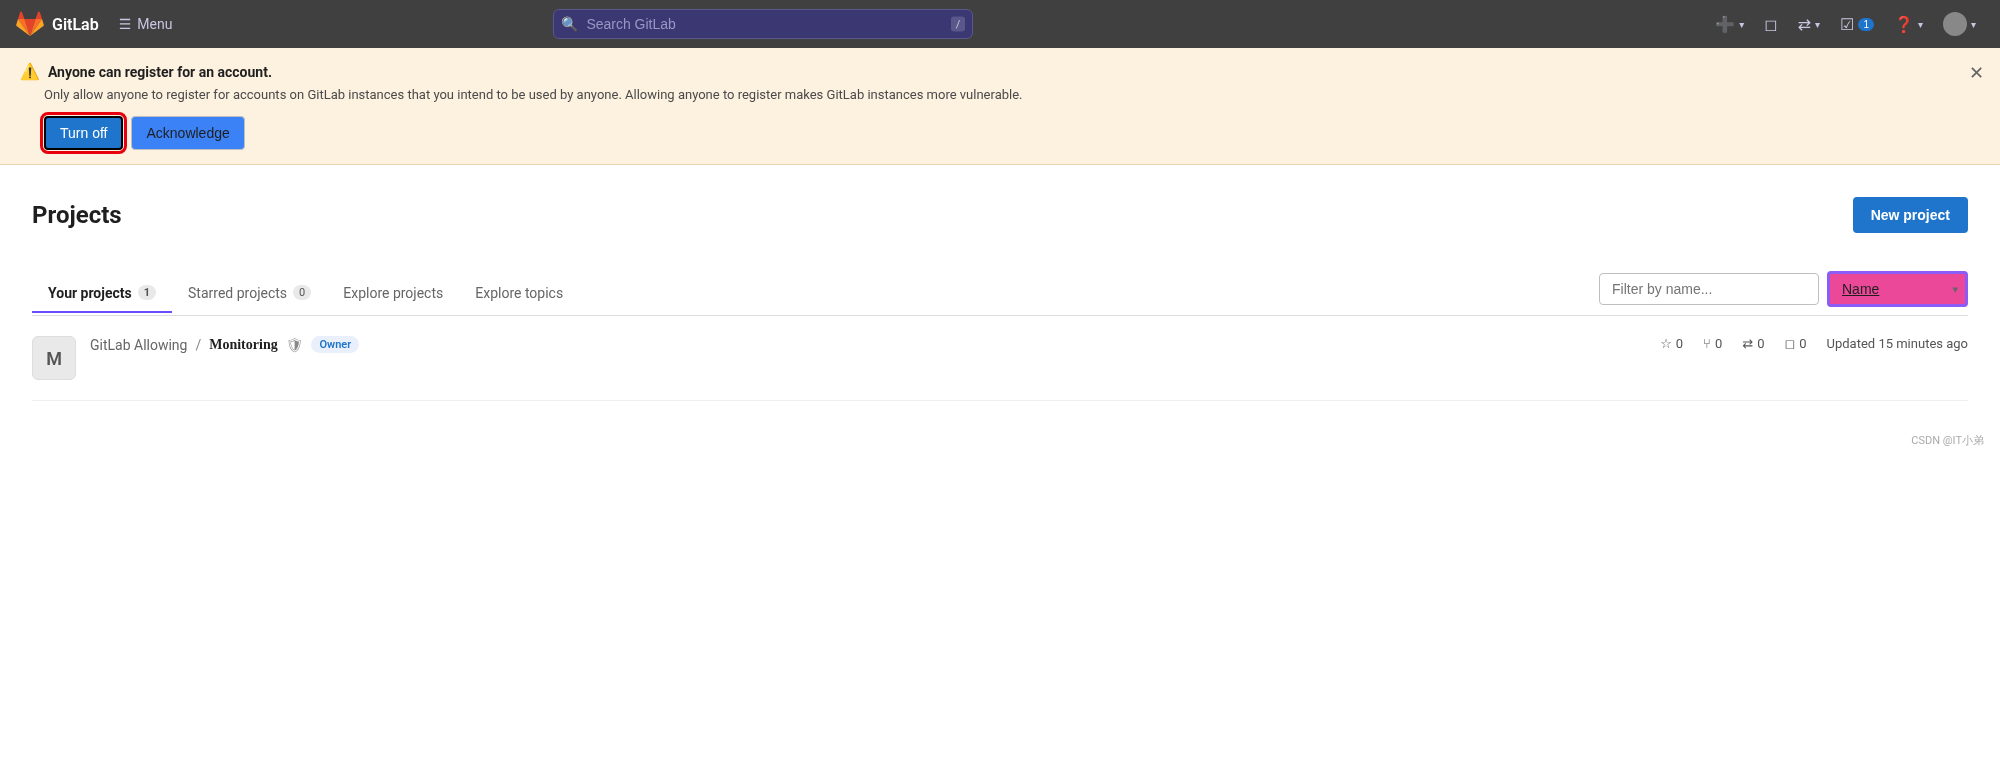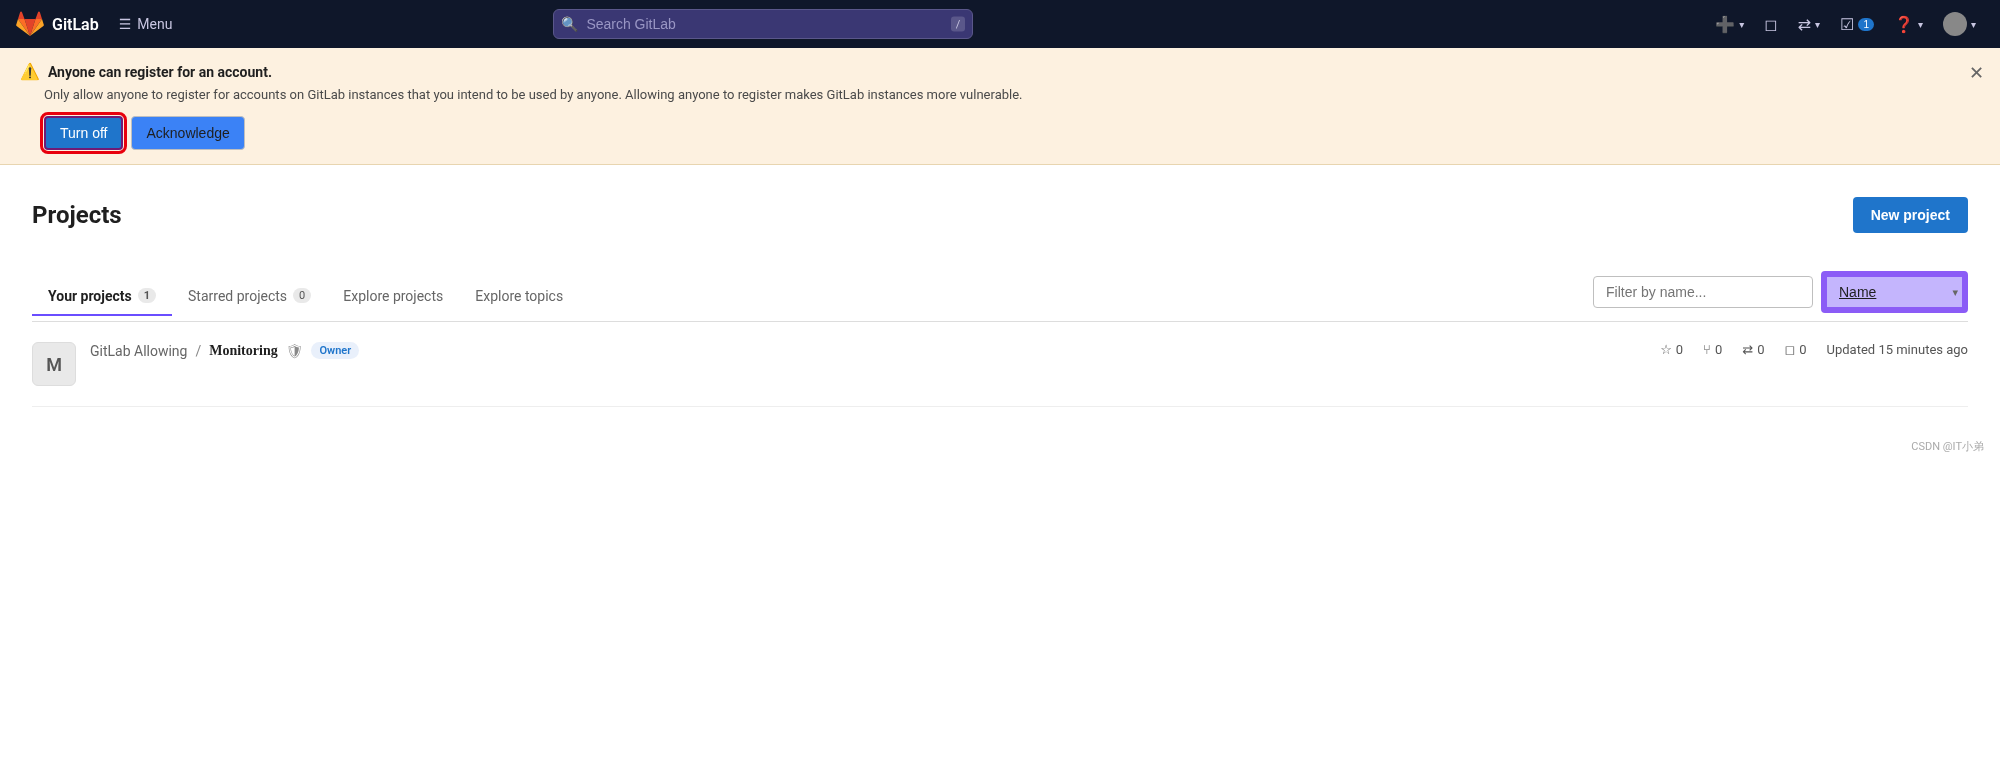--- a/index.html
+++ b/index.html
@@ -1,20 +1,20 @@
 <!DOCTYPE html>
 <html><head>
   <meta charset="utf-8">
   <style>
     * { box-sizing: border-box; margin: 0; padding: 0; }
     body { font-family: -apple-system, BlinkMacSystemFont, 'Segoe UI', Roboto, sans-serif; background: #fff; color: #1f1f1f; font-size: 14px; }
 
     
     .navbar {
-      background: #0f172a;
+      background: #404040;
       height: 48px;
       display: flex;
       align-items: center;
       padding: 0 16px;
       gap: 12px;
       position: relative;
     }
     .navbar-brand {
       display: flex;
       align-items: center;
@@ -124,21 +124,21 @@
     }
     .alert-actions {
       display: flex;
       gap: 8px;
       margin-top: 8px;
       margin-left: 24px;
     }
     .btn-turn-off {
       background: #1f75cb;
       color: #fff;
-      border: 2px solid #701a75;
+      border: 2px solid #000000;
       border-radius: 4px;
       padding: 7px 14px;
       font-size: 14px;
       font-weight: 500;
       cursor: pointer;
       outline: 3px solid #e8000d;
       outline-offset: 1px;
     }
     .btn-acknowledge {
       background: #3b82f6;
@@ -225,25 +225,25 @@
     .filter-input {
       border: 1px solid #bfbfbf;
       border-radius: 4px;
       padding: 7px 12px;
       font-size: 14px;
       width: 220px;
       outline: none;
       color: #ec4899;
     }
     .sort-select {
-      border: 6px solid #8b5cf6;
+      border: 3px solid #8b5cf6;
       border-radius: 4px;
       padding: 7px 28px 7px 12px;
       font-size: 14px;
-      background: #c4b5fd;
+      background: #ec4899;
       cursor: pointer;
       appearance: none;
       -webkit-appearance: none;
       color: #1f1f1f;
       position: relative;
       text-decoration: underline;
     }
     .sort-wrapper {
       position: relative;
       display: flex;

